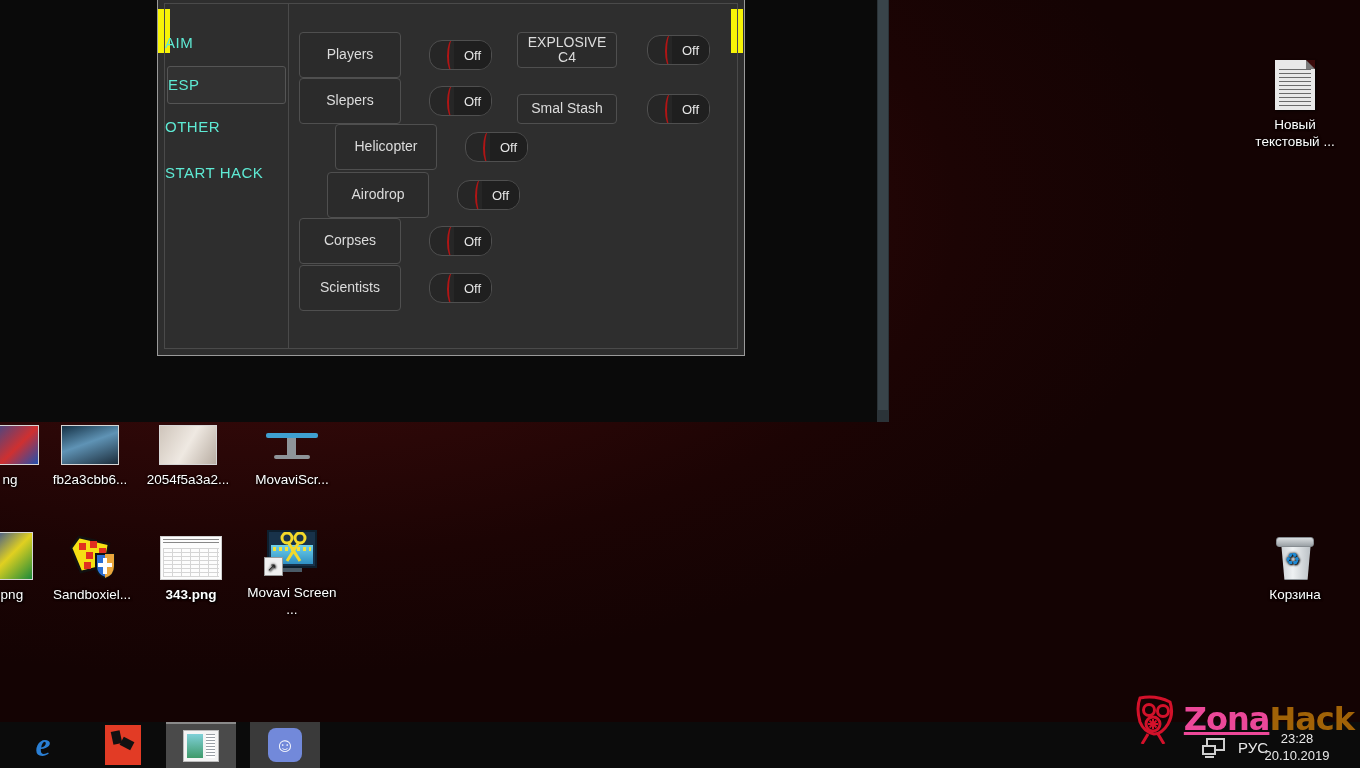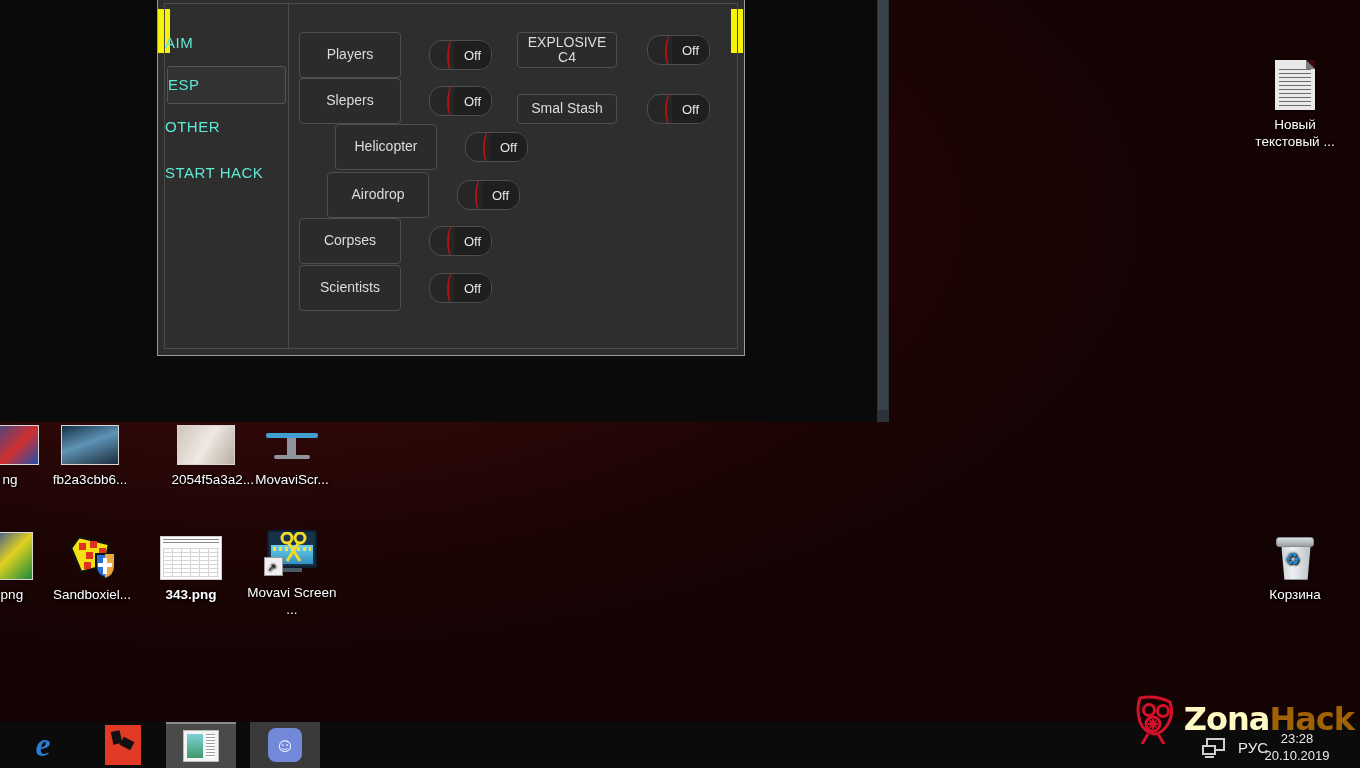--- a/index.html
+++ b/index.html
@@ -189,21 +189,21 @@
 
   
   #watermark{
     position:absolute;right:6px;bottom:24px;
     display:flex;align-items:center;gap:2px;
     pointer-events:none;
   }
   #wm-logo{width:54px;height:50px;position:relative;}
   #wm-text{font-size:32px;font-weight:bold;letter-spacing:-1px;
     font-family:"DejaVu Sans", sans-serif;}
-  .wm-z{color:#fef9c3;}
+  .wm-z{color:#ec4899;text-decoration:underline;}
   .wm-h{color:#a16207;}
 </style>
 </head>
 <body>
 
 <div id="desktop"></div>
 
 <div class="dicon" style="left:1247px;top:60px;">
   <div class="glyph">
     <div class="doc-ico">
@@ -231,21 +231,21 @@
   <div>ng</div>
 </div>
 
 <div class="dicon" style="left:42px;top:415px;">
   <div class="glyph">
     <div class="thumb" style="background:linear-gradient(160deg,#143044,#5f93b5 45%,#1c2c3a);"></div>
   </div>
   <div>fb2a3cbb6...</div>
 </div>
 
-<div class="dicon" style="left:158px;top:415px;text-align:right;">
+<div class="dicon" style="left:140px;top:415px;">
   <div class="glyph">
     <div class="thumb" style="background:linear-gradient(120deg,#cfc5bb,#efe9e2 50%,#b8ada2);"></div>
   </div>
   <div>2054f5a3a2...</div>
 </div>
 
 <div class="dicon" style="left:244px;top:415px;">
   <div class="glyph">
     <div style="width:52px;height:34px;position:relative;">
       <div style="position:absolute;left:0;top:2px;width:52px;height:5px;background:#3f9fd0;border-radius:2px;"></div>

